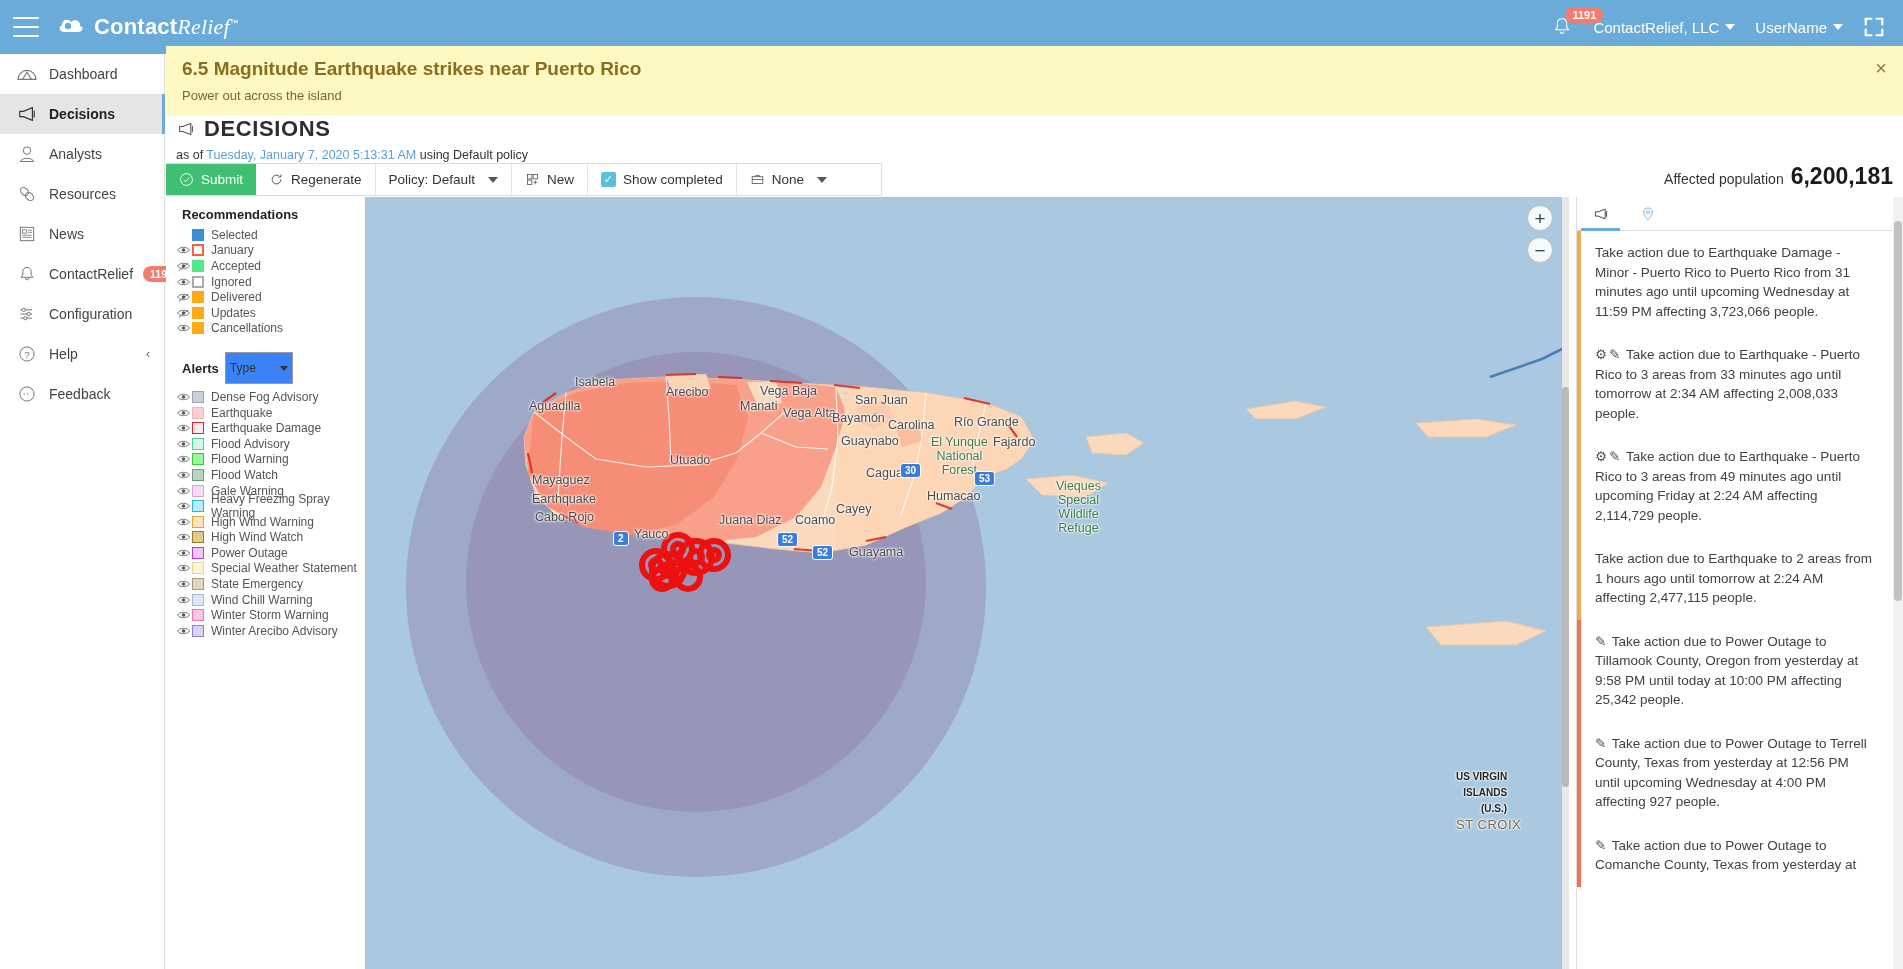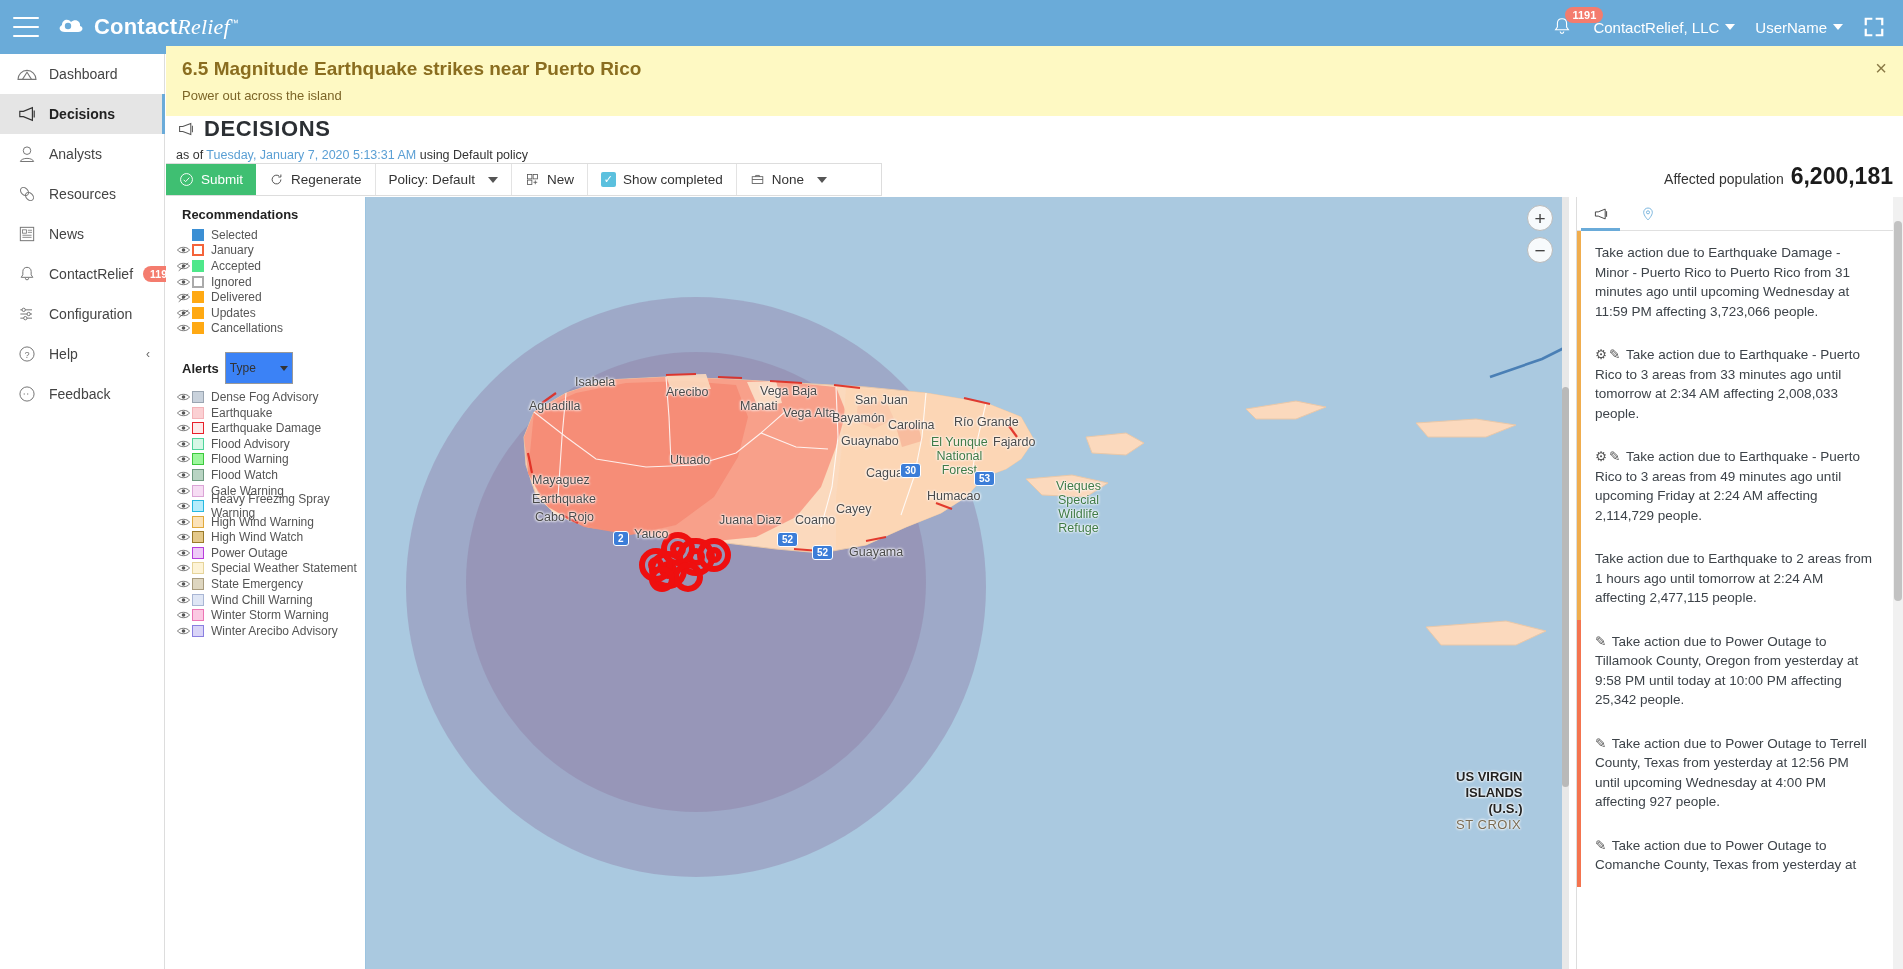--- a/index.html
+++ b/index.html
@@ -144,21 +144,21 @@
     background: #aac9e0; overflow: hidden;
   }
   .map svg { position: absolute; top: 0; left: 0; }
   .map-label {
     position: absolute; color: #4a4a4a; font-size: 12.5px; white-space: nowrap;
     text-shadow: 0 0 3px #fff, 0 0 3px #fff, 0 0 2px #fff;
     pointer-events: none;
   }
   .map-label.park { color: #3f7a46; text-align: center; line-height: 14px; }
   .map-label.country {
-    color: #222; font-weight: 700; font-size: 13px; text-align: right; line-height: 16px;
+    color: #222; font-weight: 700; font-size: 10px; text-align: right; line-height: 16px;
   }
   .map-label.isl { color: #7a6b52; font-size: 13px; letter-spacing: .5px; }
   .hwy {
     position: absolute; background: #3b7dd8; color: #fff; font-size: 10px; font-weight: 700;
     border-radius: 3px; padding: 1px 4px; border: 1px solid #fff;
   }
   .zoom-ctl {
     position: absolute; right: 16px; width: 26px; height: 26px; border-radius: 50%;
     background: rgba(255,255,255,.9); border: 1px solid #bbb; color: #444;
     display: flex; align-items: center; justify-content: center;

